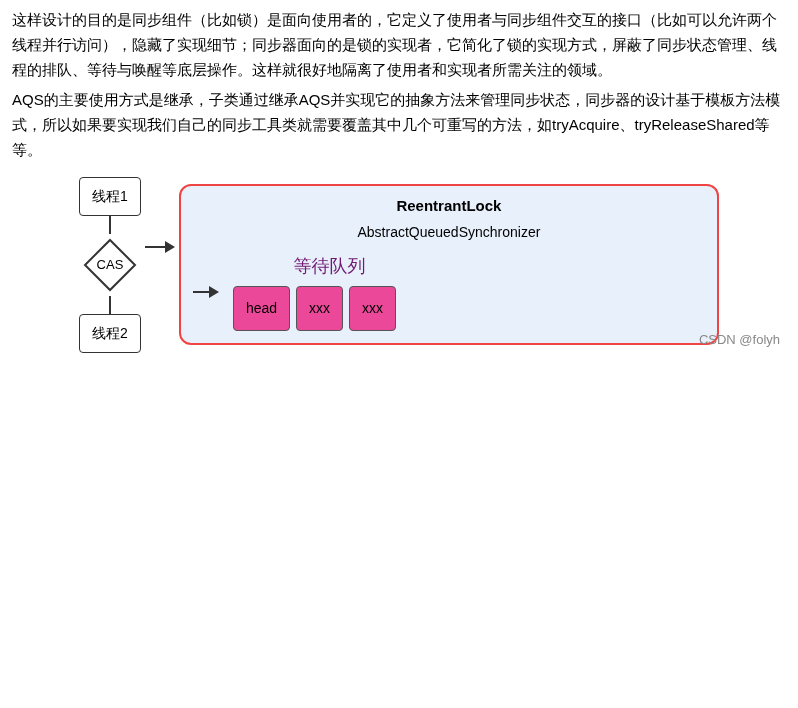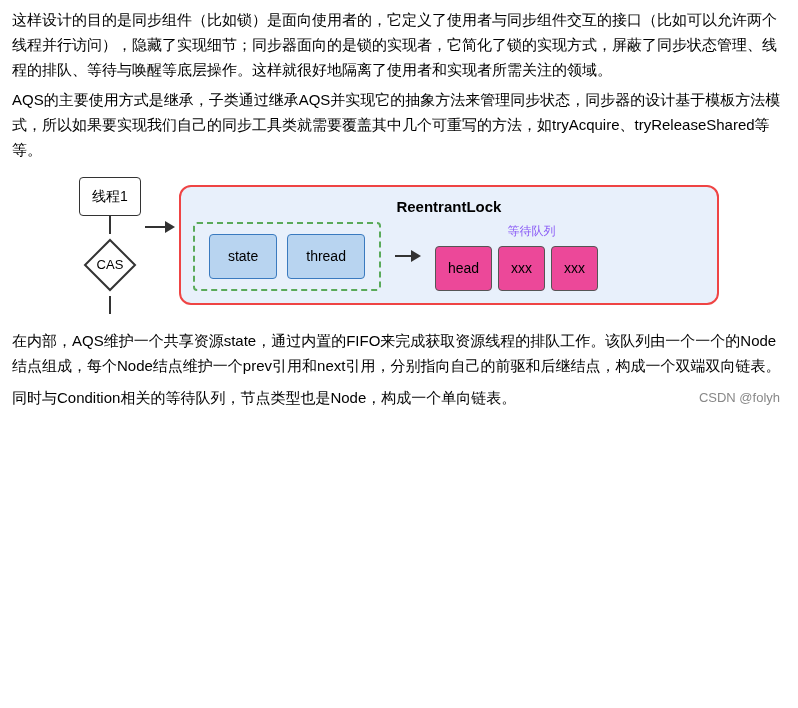--- a/index.html
+++ b/index.html
@@ -72,22 +72,22 @@
       text-align: center;
     }
     
     .waiting-queue {
       display: flex;
       flex-direction: column;
       align-items: flex-start;
       gap: 0;
     }
     .queue-label {
-      font-size: 12px;
-      color: #8b5cf6;
+      font-size: 18px;
+      color: #701a75;
       margin-bottom: 4px;
       align-self: center;
       padding-left: 30px;
     }
     .queue-cells {
       display: flex;
       align-items: center;
       gap: 6px;
     }
     .queue-cell {
@@ -193,62 +193,54 @@
         </div>
         <div class="connector-line"></div>
 
         <div class="cas-diamond">
           <svg viewBox="0 0 54 54">
             <polygon points="27,2 52,27 27,52 2,27" fill="white" stroke="#333" stroke-width="2"></polygon>
           </svg>
           <span class="cas-text">CAS</span>
         </div>
         <div class="connector-line"></div>
+        <div class="thread-box">
+          <span>线程2</span>
+        </div>
       </div>
 
       <div style="display:flex;align-items:center;margin: 0 4px; margin-top: -36px;">
         <div class="h-line" style="width:20px;"></div>
         <div class="arrowhead"></div>
       </div>
 
       <div class="reentrant-box">
         <div class="reentrant-label">ReentrantLock</div>
+        <div class="aqs-label">AbstractQueuedSynchronizer</div>
 
         <div class="aqs-inner">
 
-          <div class="state-thread-box">
-            <div class="box-cell">state</div>
-            <div class="box-cell">thread</div>
-          </div>
 
           <div style="display:flex;align-items:center;">
             <div class="h-line" style="width:16px;"></div>
             <div class="arrowhead"></div>
           </div>
 
           <div class="waiting-queue">
             <div class="queue-label">等待队列</div>
             <div class="queue-cells">
               <div class="queue-cell">head</div>
               <div class="queue-cell">xxx</div>
               <div class="queue-cell">xxx</div>
             </div>
           </div>
 
         </div>
       </div>
     </div>
   </div>
 
-  <div class="bottom-text">
-    <div class="text-block">
-      <span>在内部，AQS维护一个共享资源state，通过内置的FIFO来完成获取资源线程的排队工作。该队列由一个一个的Node结点组成，每个Node结点维护一个prev引用和next引用，分别指向自己的前驱和后继结点，构成一个双端双向链表。</span>
-    </div>
-    <div class="text-block">
-      <span>同时与Condition相关的等待队列，节点类型也是Node，构成一个单向链表。</span>
-    </div>
-  </div>
 
   <div class="watermark">
     <span>CSDN @folyh</span>
   </div>
 
 </div>
 
 </body></html>

